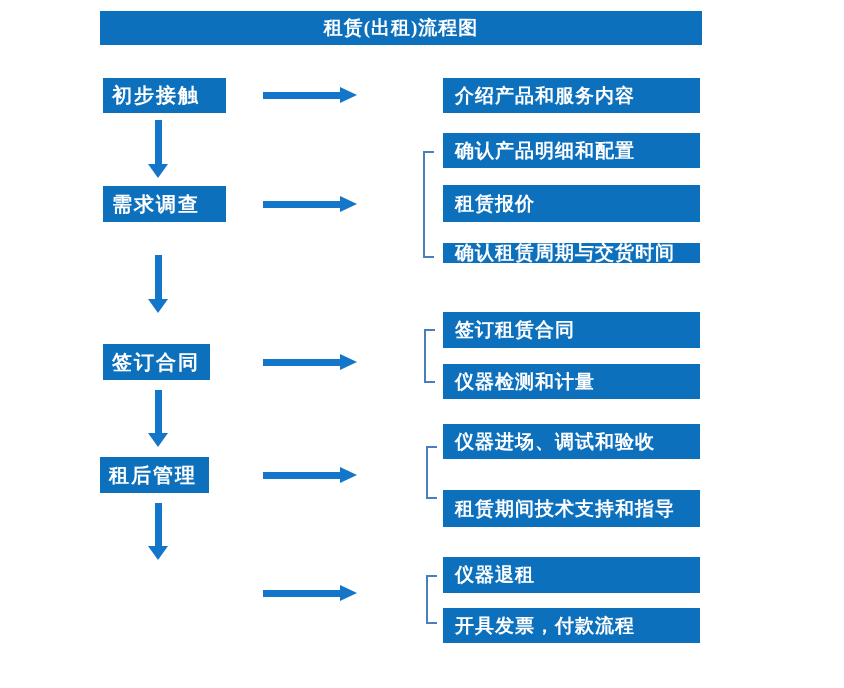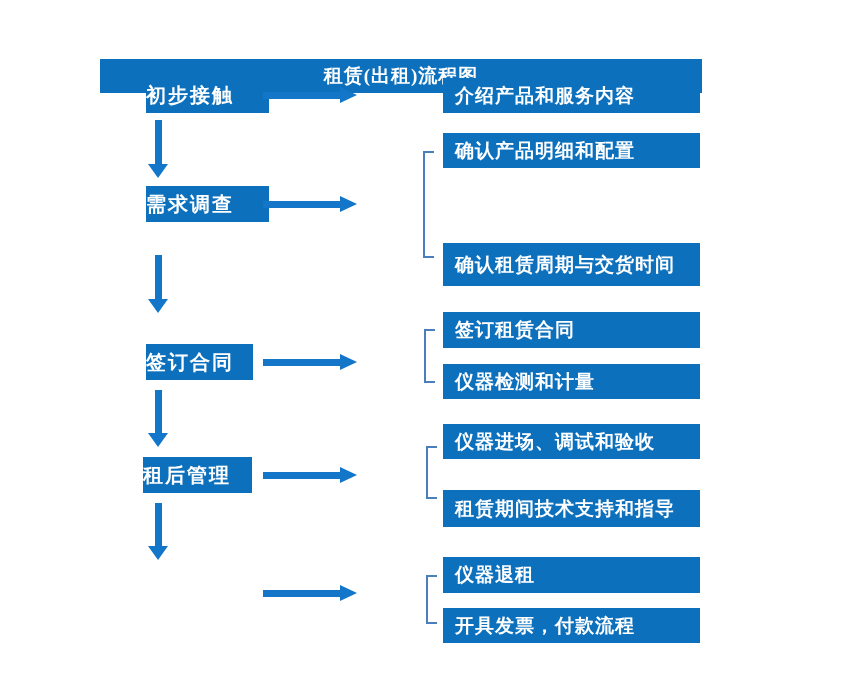--- a/index.html
+++ b/index.html
@@ -12,27 +12,27 @@
   html,body{background:#ffffff;}
   body{
     width:844px;height:688px;position:relative;overflow:hidden;
     font-family:"Liberation Serif","DejaVu Serif",serif;
   }
   .canvas{position:absolute;inset:0;}
   .title-bar{
     position:absolute;left:100px;top:11px;width:602px;height:34px;
     background:var(--box);color:var(--text);
     display:flex;align-items:center;justify-content:center;
-    font-size:19px;font-weight:bold;letter-spacing:1px;margin-top:48px;
+    font-size:19px;font-weight:bold;letter-spacing:1px;
   }
   .box{
     position:absolute;background:var(--box);color:var(--text);
     font-weight:bold;display:flex;align-items:center;
   }
-  .step{font-size:20px;letter-spacing:2px;margin-left:43px;}
+  .step{font-size:20px;padding-left:9px;letter-spacing:2px;}
   .detail{left:443px;width:257px;font-size:19px;padding-left:12px;letter-spacing:1px;}
   .harrow{position:absolute;display:flex;align-items:center;height:16px;}
   .hshaft{width:77px;height:7px;background:var(--arrow);}
   .hhead{
     width:0;height:0;
     border-top:8px solid transparent;border-bottom:8px solid transparent;
     border-left:17px solid var(--arrow);
   }
   .varrow{position:absolute;width:20px;display:flex;flex-direction:column;align-items:center;}
   .vshaft{width:7px;background:var(--arrow);flex:1;}
@@ -99,21 +99,22 @@
   </div>
 
   <div class="bracket" style="left:423px;top:151px;height:107px"></div>
   <div class="bracket" style="left:424px;top:329px;height:54px"></div>
   <div class="bracket" style="left:426px;top:446px;height:53px"></div>
   <div class="bracket" style="left:426px;top:575px;height:49px"></div>
 
   <div class="box detail" style="top:133px;height:35px">确认产品明细和配置</div>
 
   <div class="box detail" style="top:78px;height:35px">介绍产品和服务内容</div>
-  <div class="box detail" style="top:243px;height:43px">确认租赁周期与交货时间</div>
+  <div class="box detail" style="top:185px;height:37px">租赁报价</div>
+  <div class="box detail" style="top:243px;height:20px">确认租赁周期与交货时间</div>
 
   <div class="box detail" style="top:312px;height:36px">签订租赁合同</div>
   <div class="box detail" style="top:364px;height:35px">仪器检测和计量</div>
 
   <div class="box detail" style="top:490px;height:37px">租赁期间技术支持和指导</div>
   <div class="box detail" style="top:424px;height:35px">仪器进场、调试和验收</div>
 
   <div class="box detail" style="top:557px;height:36px">仪器退租</div>
   <div class="box detail" style="top:608px;height:35px">开具发票，付款流程</div>
 

